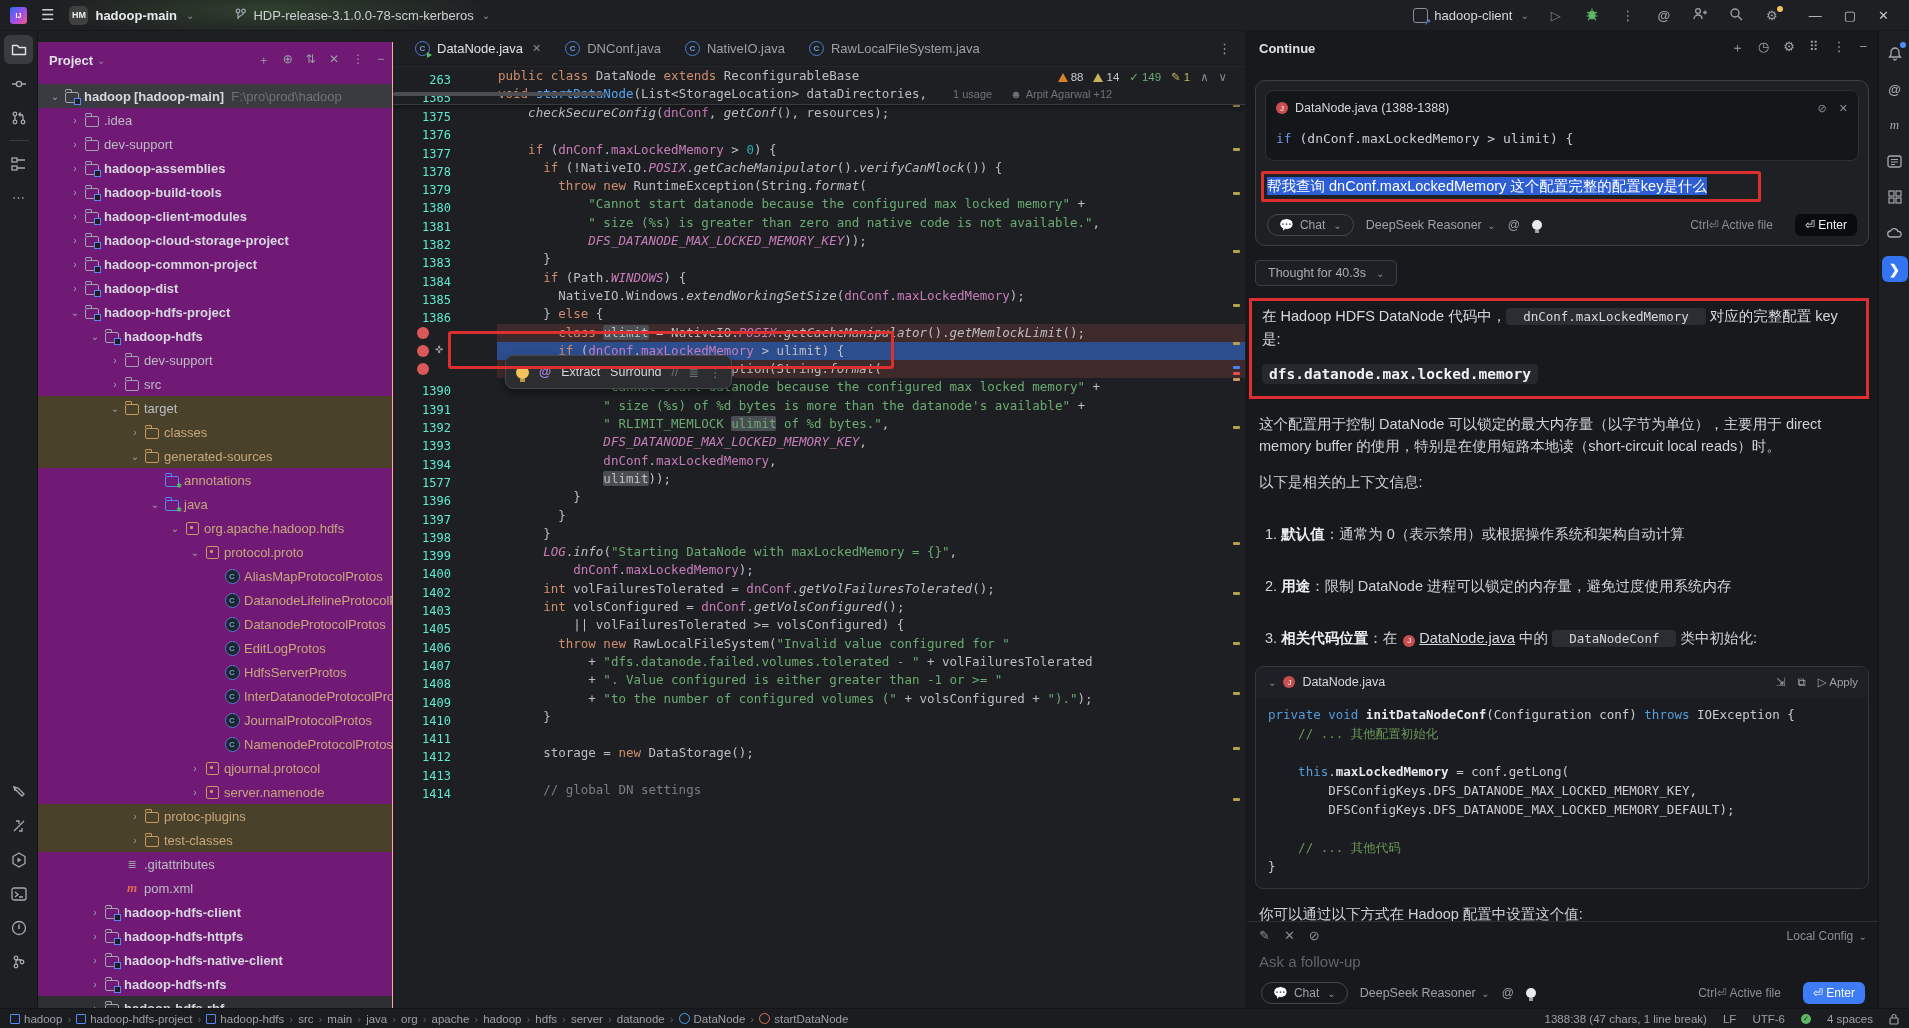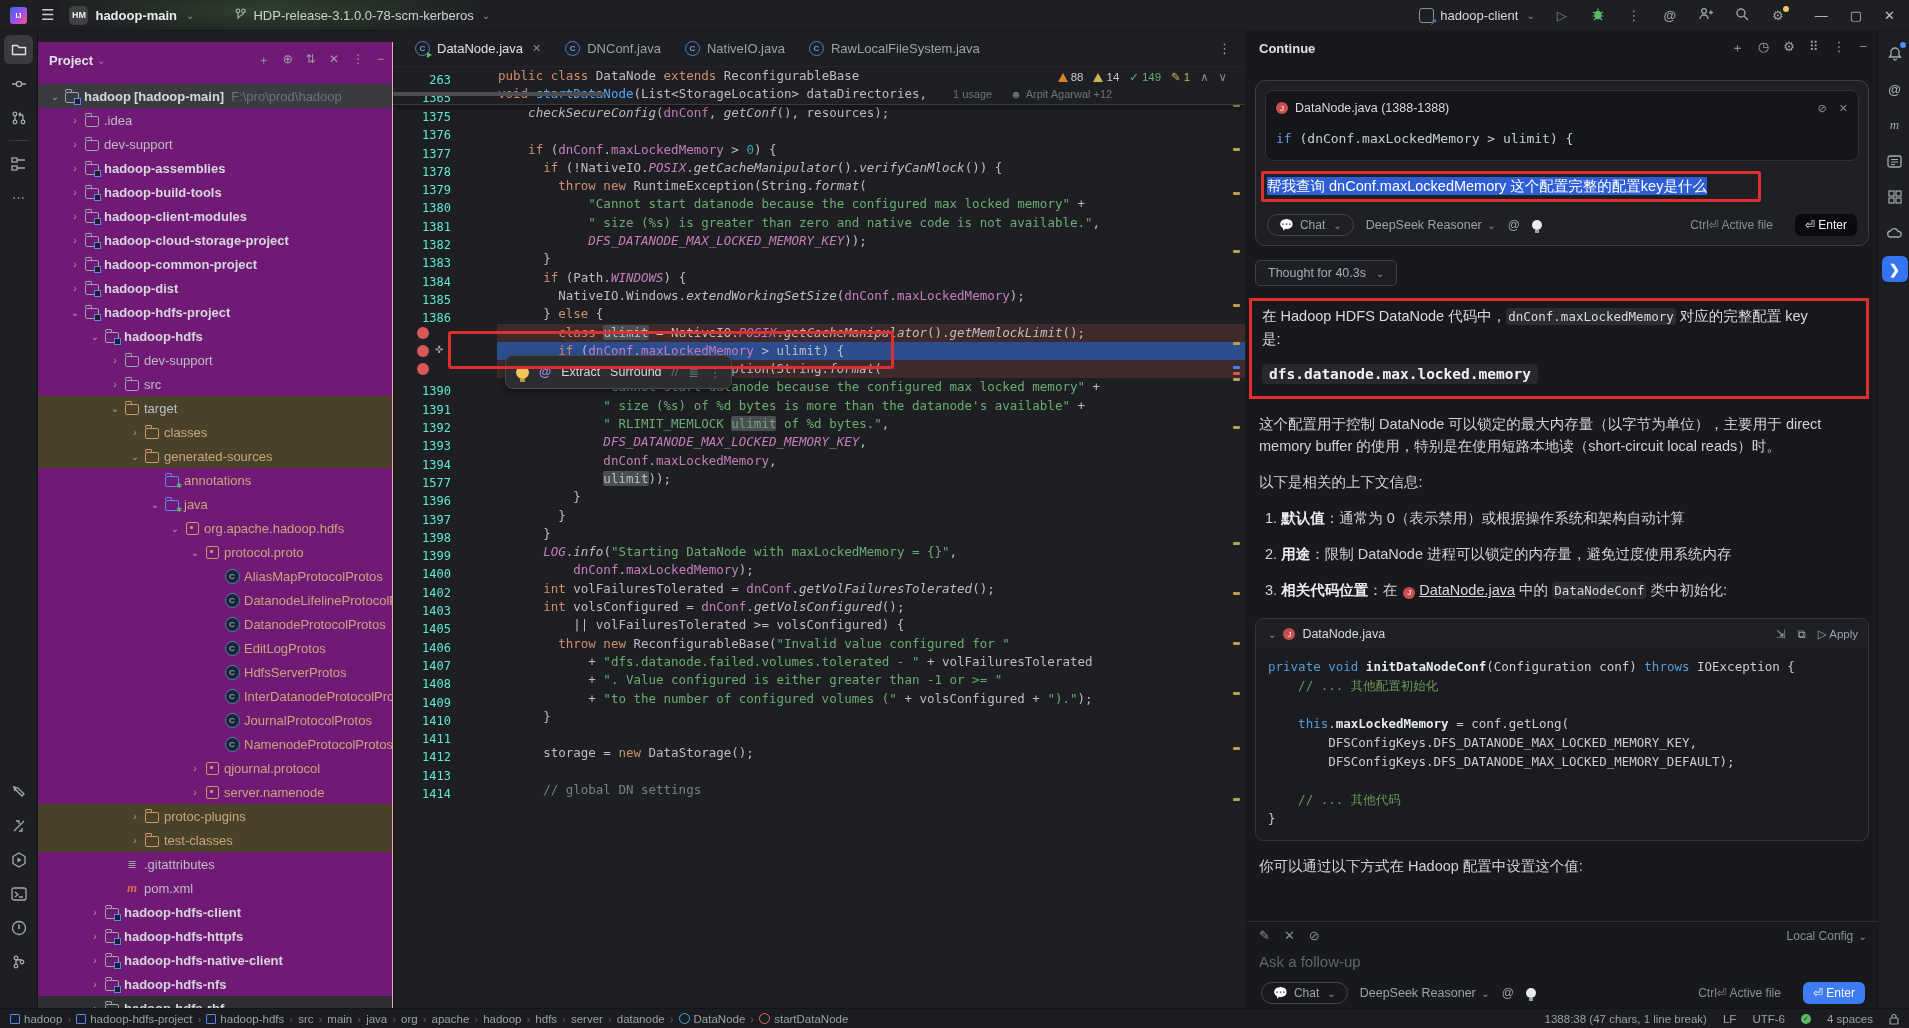--- a/index.html
+++ b/index.html
@@ -12,21 +12,21 @@
   .tb-left{display:flex;align-items:center;gap:14px;padding-left:10px;position:relative;}
   .idea-logo{width:17px;height:17px;border-radius:3px;background:linear-gradient(135deg,#2a6df5,#a44ee8 55%,#f4597b);
       display:flex;align-items:center;justify-content:center;color:#fff;font-size:7px;font-weight:bold;}
   .hamburger{color:#caccd2;font-size:15px;letter-spacing:1px;}
   .proj-chip{display:flex;align-items:center;gap:7px;}
   .proj-badge{width:19px;height:19px;border-radius:5px;background:#404040;color:#e9f0e6;font-size:9px;font-weight:bold;
       display:flex;align-items:center;justify-content:center;}
   .tb-name{color:#e8eaee;font-weight:600;}
   .chev{color:#8b8e96;font-size:10px;margin-left:2px;}
   .branch{display:flex;align-items:center;gap:6px;margin-left:26px;color:#ced0d6;}
-  .tb-right{margin-left:auto;display:flex;align-items:center;gap:18px;padding-right:14px;color:#9da0a6;position:relative;}
+  .tb-right{margin-left:auto;display:flex;align-items:center;gap:18px;padding-right:20px;color:#9da0a6;position:relative;}
   .runcfg{display:flex;align-items:center;gap:6px;color:#d5d7dc;}
   .runbox{width:13px;height:13px;border:1.4px solid #8b8e96;border-radius:3px;position:relative;}
   .runbox::after{content:"↗";position:absolute;right:-4px;bottom:-5px;color:#4d8ef7;font-size:9px;}
   .ico{width:18px;text-align:center;display:inline-block;font-size:13px;}
   .gear-wrap{position:relative;}
   .gear-dot{position:absolute;right:-2px;top:-2px;width:6px;height:6px;border-radius:50%;background:#f2c55c;}
   .winctl{display:flex;gap:22px;margin-left:10px;color:#c3c5cb;}
   
   #leftstrip{position:absolute;left:0;top:30px;width:37px;height:978px;background:#1e1f22;border-right:1px solid #131416;z-index:20;}
   .strip-ic{width:29px;height:29px;margin:5px auto 4px;border-radius:6px;display:flex;align-items:center;justify-content:center;color:#a6a9b0;}
@@ -126,26 +126,26 @@
   .chat-ic{color:#9ea1a9;font-size:12px;}
   .bulb2{width:10px;height:10px;border-radius:50%;background:#e8eaee;position:relative;}
   .bulb2::after{content:"";position:absolute;left:3px;bottom:-3px;width:4px;height:3px;background:#9da0a6;}
   .ctrlhint{margin-left:auto;color:#8b8e96;font-size:12px;}
   .enterbtn{background:#0a0b0e;color:#f0f1f4;font-size:12px;border-radius:6px;padding:4px 10px;margin-left:10px;}
   .enterbtn.blue{background:#3d7cf5;color:#fff;}
   .thought{display:inline-flex;align-items:center;gap:8px;margin:14px 0 0 8px;border:1px solid #3c3e44;background:#1d1f24;
       border-radius:5px;padding:5px 12px;color:#a9acb4;font-size:12.5px;}
   .ansbox{margin:12px 10px 0 2px;border:3.5px solid #dd2f2f;padding:4px 10px 12px;}
   .ansline{color:#d7d9de;font-size:14.5px;line-height:22px;}
-  .codechip{font-family:"DejaVu Sans Mono",monospace;font-size:12.5px;background:#2b2d33;border-radius:4px;padding:1px 2px;color:#d7d9de;}
+  .codechip{font-family:"DejaVu Sans Mono",monospace;font-size:12.5px;background:#2b2d33;border-radius:4px;padding:1px 17px;color:#d7d9de;}
   .keychip{display:inline-block;margin-top:14px;font-family:"DejaVu Sans Mono",monospace;font-weight:700;font-size:14.5px;
       background:#26282e;border-radius:4px;padding:2px 7px;color:#f0f1f4;}
   .rp-p{margin:14px 12px 0;color:#d0d2d8;font-size:14.5px;line-height:22px;}
   .rp-list{margin:6px 12px 0 18px;color:#d0d2d8;font-size:14.5px;}
-  .rp-li{margin-top:14px;line-height:22px;}
+  .rp-li{margin-top:30px;line-height:22px;}
   .rp-li b{color:#eceef2;}
   .rp-link{color:#d7d9de;text-decoration:underline;}
   .cb{margin:16px 10px 0 8px;background:#1a1c21;border:1px solid #33353b;border-radius:8px;overflow:hidden;}
   .cb-head{display:flex;align-items:center;gap:7px;padding:8px 10px;color:#d7d9de;font-size:12.5px;background:#1e2025;}
   .cb-actions{margin-left:auto;display:flex;align-items:center;gap:12px;color:#9ea1a9;font-size:11.5px;}
   .cb-code{padding:8px 12px 12px;font-family:"DejaVu Sans Mono",monospace;font-size:12.5px;line-height:19px;white-space:pre;color:#ccccd0;}
   .ck-k{color:#569cd6;}.ck-cm{color:#6a9955;}.ck-b{font-weight:700;color:#e6e8ec;}.ck-p{color:#ccccd0;}
   .inputsec{position:absolute;left:0;bottom:0;width:632px;border-top:1px solid #2c2e33;background:#18191d;padding:6px 12px 4px;box-sizing:border-box;}
   .tools-row{display:flex;align-items:center;gap:14px;color:#8b8e96;font-size:13px;}
   .localcfg{margin-left:auto;color:#8b8e96;font-size:12px;}
@@ -824,21 +824,21 @@
         <div class="cl">
           <div class="gut">
             <span class="gnum">1405</span>
           </div>
           <span class="ctext"><span class="tk-p">          || volFailuresTolerated &gt;= volsConfigured) {</span></span>
         </div>
         <div class="cl">
           <div class="gut">
             <span class="gnum">1406</span>
           </div>
-          <span class="ctext"><span class="tk-p">        </span><span class="tk-k">throw new </span><span class="tk-p">ReconfigurableBase(</span><span class="tk-s">"Invalid value configured for "</span></span>
+          <span class="ctext"><span class="tk-p">        </span><span class="tk-k">throw new </span><span class="tk-p">RawLocalFileSystem(</span><span class="tk-s">"Invalid value configured for "</span></span>
         </div>
         <div class="cl">
           <div class="gut">
             <span class="gnum">1407</span>
           </div>
           <span class="ctext"><span class="tk-p">            + </span><span class="tk-s">"dfs.datanode.failed.volumes.tolerated - "</span><span class="tk-p"> + volFailuresTolerated</span></span>
         </div>
         <div class="cl">
           <div class="gut">
             <span class="gnum">1408</span>

